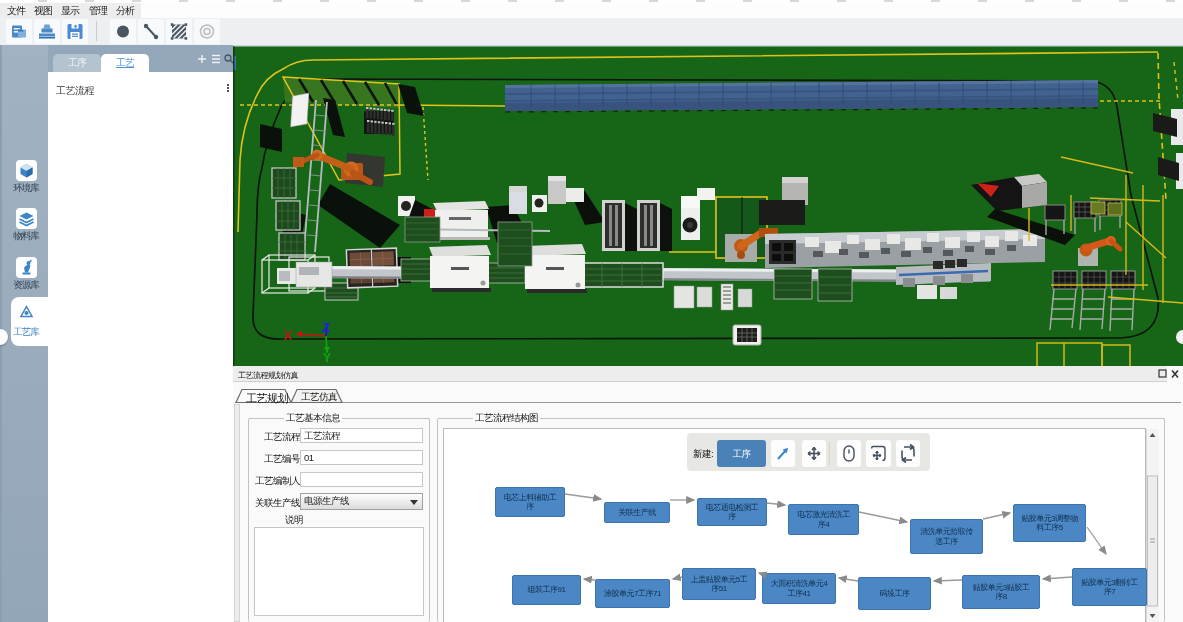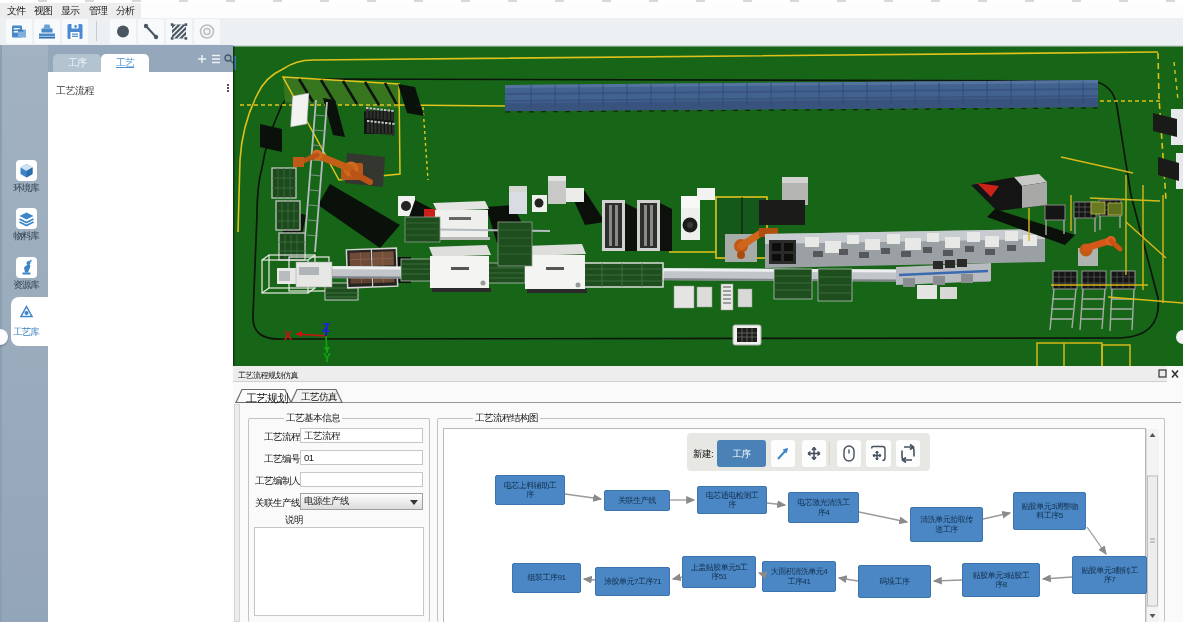--- a/index.html
+++ b/index.html
@@ -31,21 +31,21 @@
 #bp-title{position:absolute;left:0;top:0;width:934px;height:16px;background:#ededed;
  border-bottom:1px solid #d0d0d0;}
 #bp-title span{position:absolute;left:5px;top:4px;font-size:8px;color:#111;letter-spacing:-0.5px;}
 .gbox{position:absolute;border:1px solid #c3c3c3;border-radius:2px;}
 .glab{position:absolute;font-size:9.5px;color:#111;background:#fafafa;padding:0 2px;letter-spacing:-0.5px;margin-left:32px;}
 .flabel{position:absolute;font-size:9.5px;color:#111;text-align:right;letter-spacing:-0.5px;}
 .finput{position:absolute;background:#fff;border:1px solid #c6c6c6;font-size:9.5px;color:#222;
  padding:1px 3px;letter-spacing:-0.5px;}
 .node{position:absolute;background:#4a87c4;border:1px solid #3d74ad;border-radius:2px;
  color:#13304e;font-size:8px;line-height:9.5px;text-align:center;display:flex;
- align-items:center;justify-content:center;letter-spacing:-0.5px;padding:1px;}
+ align-items:center;justify-content:center;letter-spacing:-0.5px;padding:1px;margin-top:12px;}
 </style>
 </head>
 <body>
 
 <div id="menubar">
  <div style="position:absolute;left:0;top:0;width:1183px;height:2px;background:repeating-linear-gradient(90deg,#fff 0 38px,#d8d8d8 38px 47px)"></div>
  <div id="menustrip"></div>
  <span class="mi" style="left:7px">文件</span>
  <span class="mi" style="left:34px">视图</span>
  <span class="mi" style="left:61px">显示</span>

